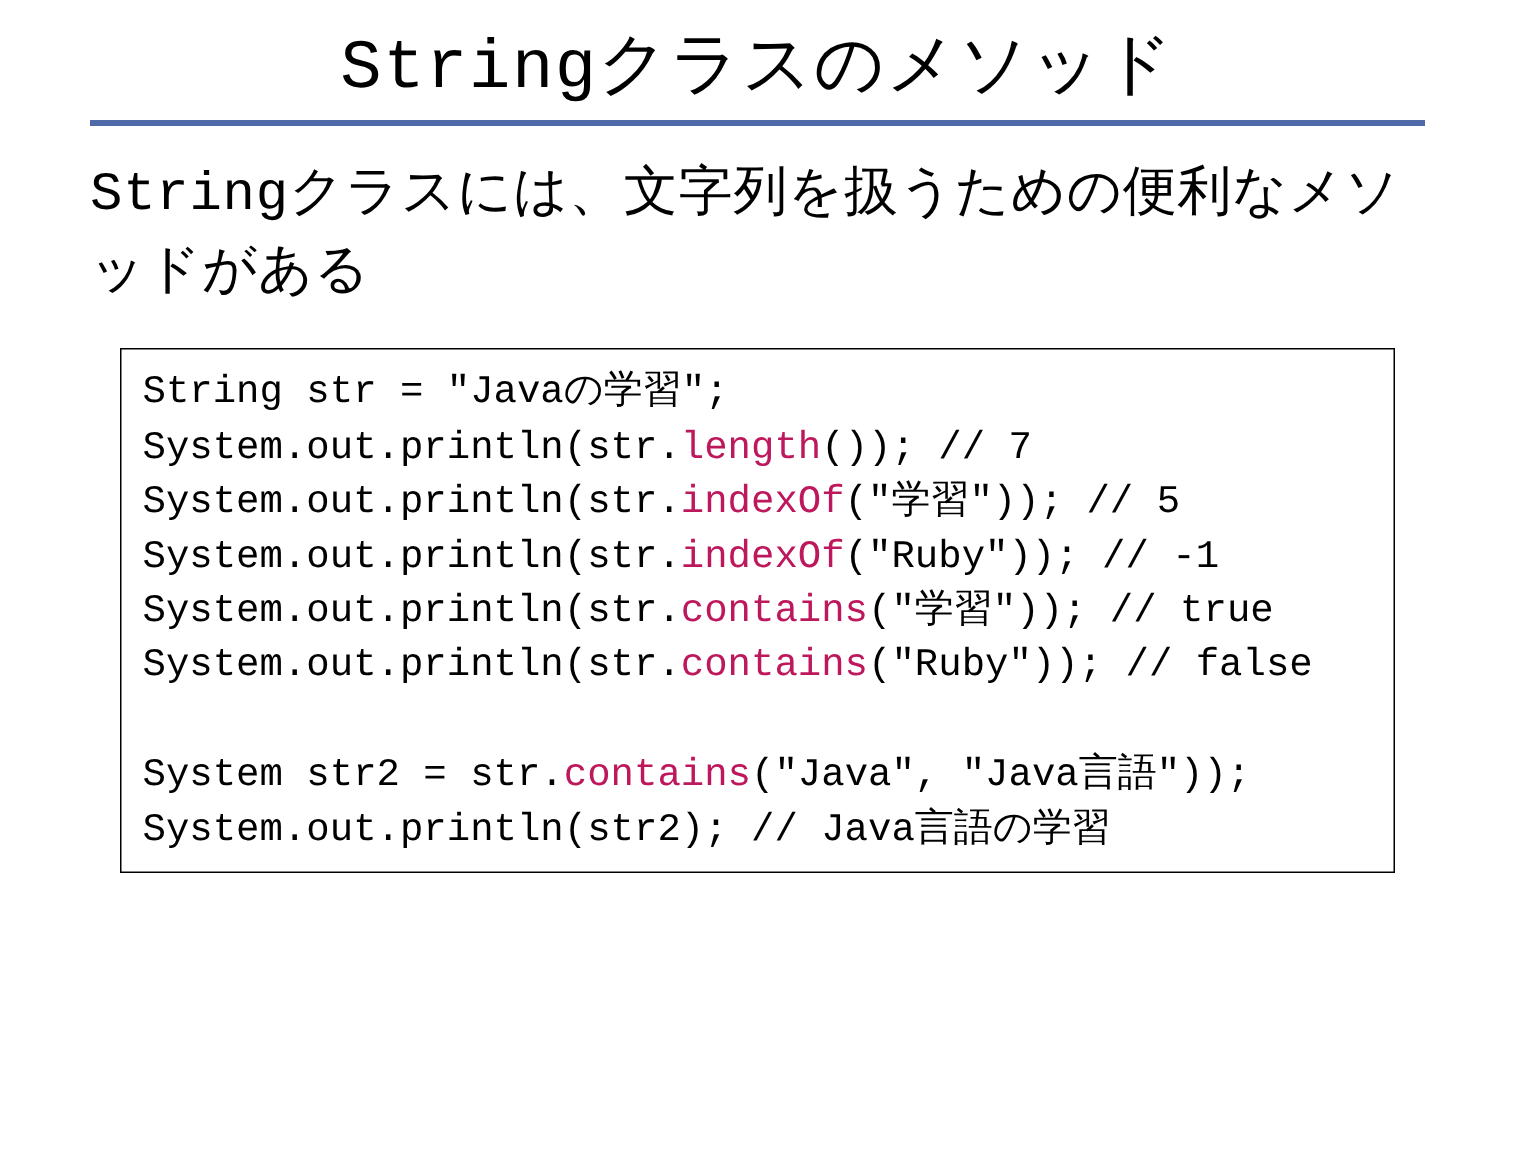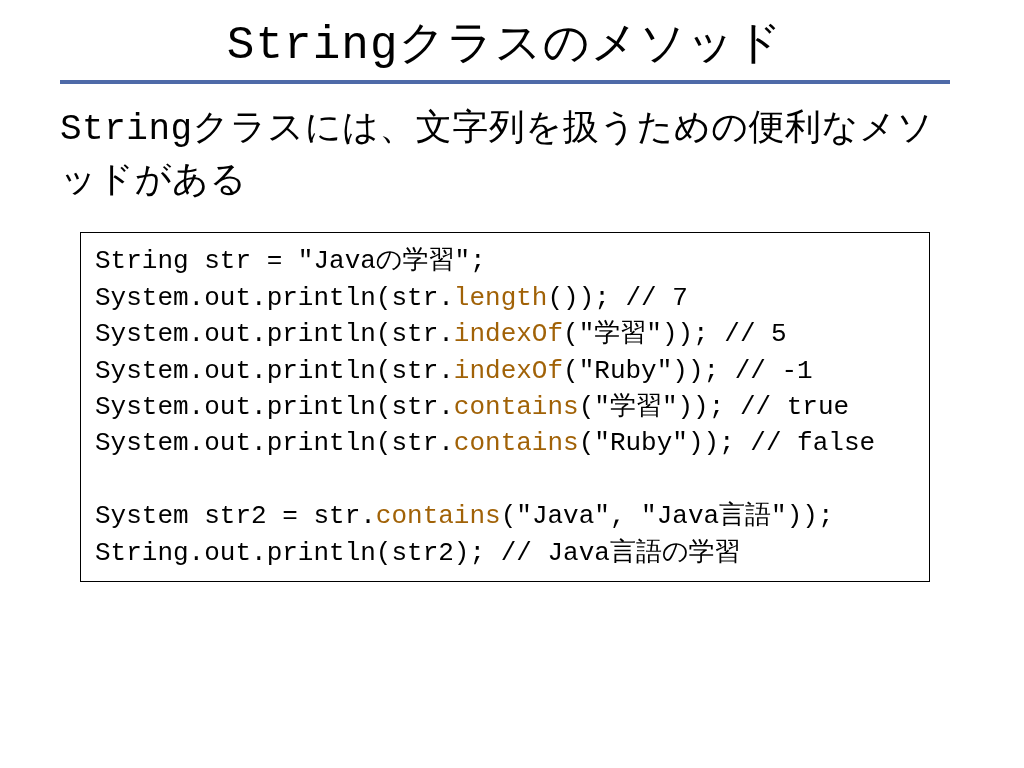--- a/index.html
+++ b/index.html
@@ -40,32 +40,32 @@
   }
   .codebox {
     border: 1.5px solid #000;
     padding: 10px 14px;
     margin: 0 20px;
     font-family: Consolas, "Courier New", monospace;
     font-size: 26px;
     line-height: 1.4;
     white-space: pre;
   }
-  .hl { color: #a16207; }
+  .hl { color: #be185d; }
 </style>
 </head>
 <body>
 
 <div class="slide">
   <h1 class="title">Stringクラスのメソッド</h1>
   <hr class="rule">
   <p class="desc">Stringクラスには、文字列を扱うための便利なメソッドがある</p>
 
   <div class="codebox"><span>String str = "Javaの学習";</span>
 <span>System.out.println(str.</span><span class="hl">length</span><span>()); // 7</span>
 <span>System.out.println(str.</span><span class="hl">indexOf</span><span>("学習")); // 5</span>
 <span>System.out.println(str.</span><span class="hl">indexOf</span><span>("Ruby")); // -1</span>
 <span>System.out.println(str.</span><span class="hl">contains</span><span>("学習")); // true</span>
 <span>System.out.println(str.</span><span class="hl">contains</span><span>("Ruby")); // false</span>
 
 <span>System str2 = str.</span><span class="hl">contains</span><span>("Java", "Java言語"));</span>
-<span>String.out.println(str2); // Java言語の学習</span></div>
+<span>System.out.println(str2); // Java言語の学習</span></div>
 </div>
 
 </body></html>

